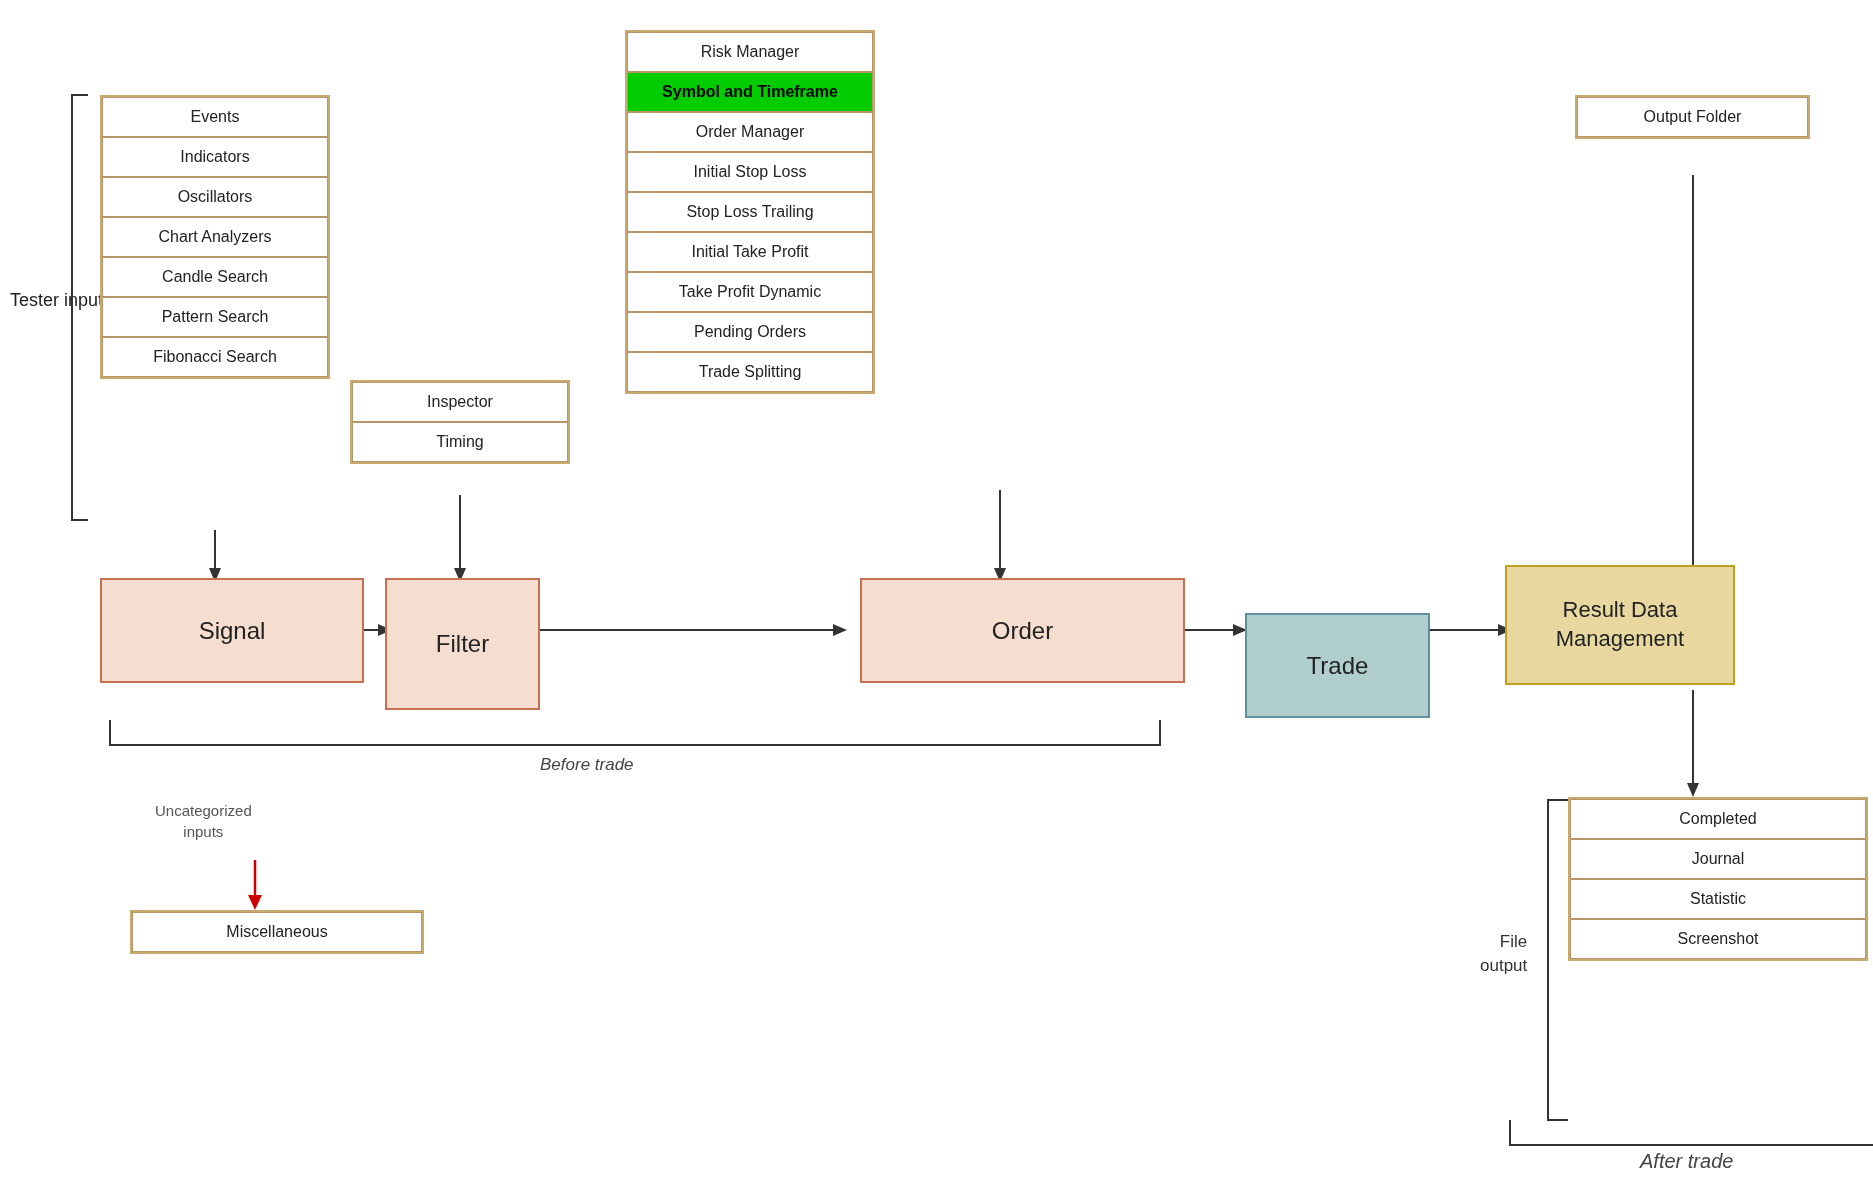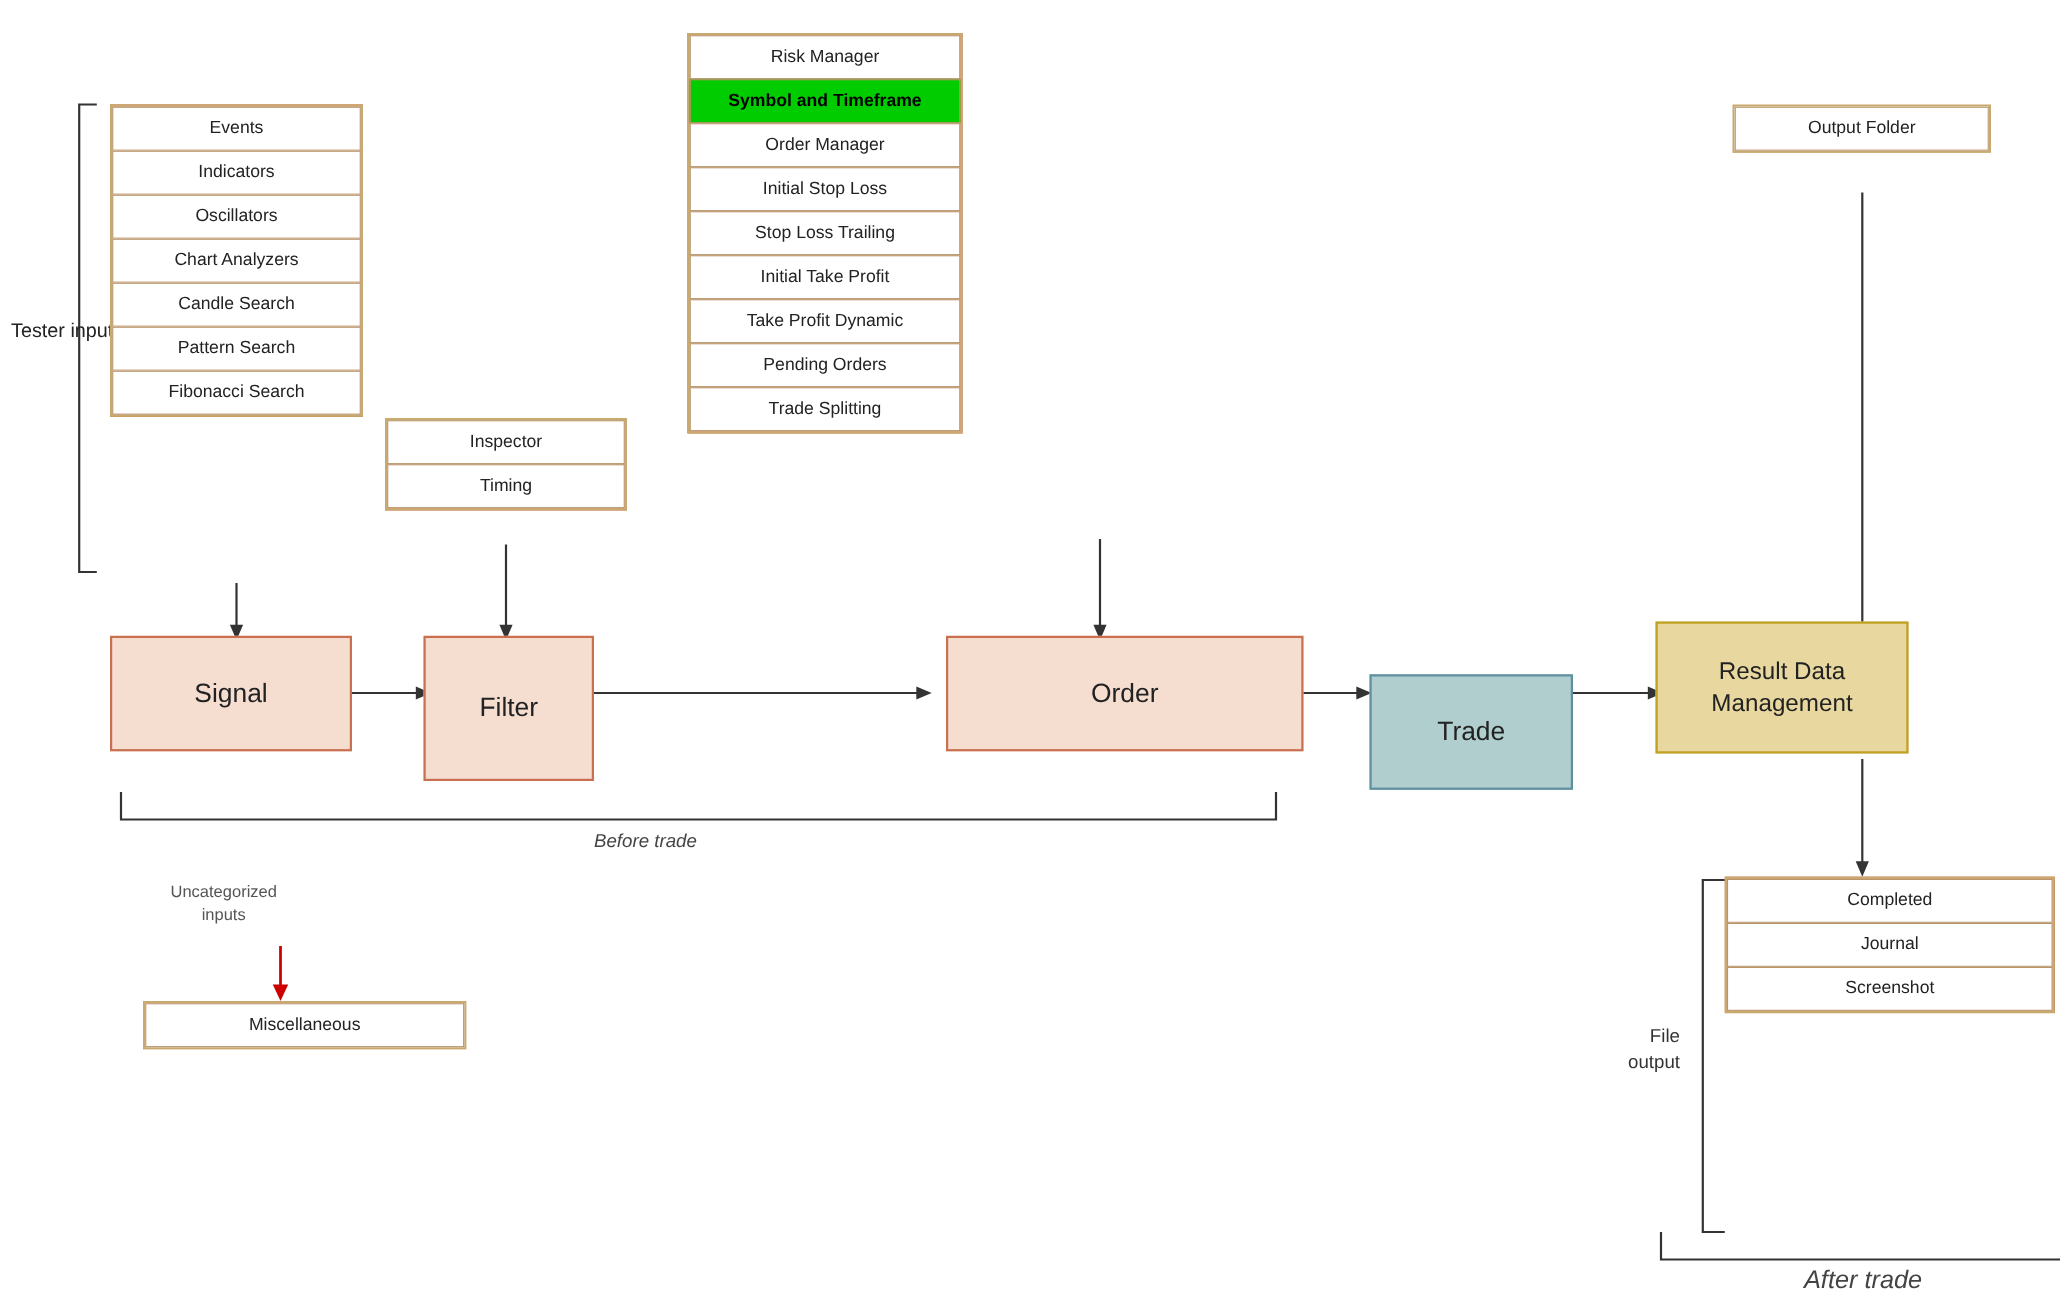--- a/index.html
+++ b/index.html
@@ -200,21 +200,21 @@
     <div class="box-item">Initial Take Profit</div>
     <div class="box-item">Take Profit Dynamic</div>
     <div class="box-item">Pending Orders</div>
     <div class="box-item">Trade Splitting</div>
   </div>
 
   <div class="box-group" style="position:absolute; left:1575px; top:95px; width:235px;">
     <div class="box-item">Output Folder</div>
   </div>
 
-  <div class="process-box signal" style="position:absolute; left:100px; top:578px; width:220px; height:105px; font-size:24px;">
+  <div class="process-box signal" style="position:absolute; left:100px; top:578px; width:264px; height:105px; font-size:24px;">
     <span>Signal</span>
   </div>
 
   <div class="process-box filter" style="position:absolute; left:385px; top:578px; width:155px; height:132px; font-size:24px;">
     <span>Filter</span>
   </div>
 
   <div class="process-box order" style="position:absolute; left:860px; top:578px; width:325px; height:105px; font-size:24px;">
     <span>Order</span>
   </div>
@@ -223,28 +223,29 @@
     <span>Trade</span>
   </div>
 
   <div class="process-box result" style="position:absolute; left:1505px; top:565px; width:230px; height:120px; font-size:22px; text-align:center; line-height:1.3;">
     <span>Result Data<br>Management</span>
   </div>
 
   <div class="box-group" style="position:absolute; left:1568px; top:797px; width:300px;">
     <div class="box-item">Completed</div>
     <div class="box-item">Journal</div>
+    <div class="box-item">Statistic</div>
     <div class="box-item">Screenshot</div>
   </div>
 
   <div class="before-trade-label" style="position:absolute; left:540px; top:755px; font-size:17px; color:#444;">
     Before trade
   </div>
 
-  <div class="after-trade-label" style="position:absolute; left:1640px; top:1150px; font-size:23px; color:#444;">
+  <div class="after-trade-label" style="position:absolute; left:1640px; top:1150px; font-size:20px; color:#444;">
     After trade
   </div>
 
   <div class="file-output-label" style="position:absolute; left:1480px; top:930px; font-size:17px; color:#333; text-align:right; line-height:1.4;">
     File<br>output
   </div>
 
   <div class="uncategorized-label" style="position:absolute; left:155px; top:800px; font-size:15px; color:#555; text-align:center; line-height:1.4;">
     Uncategorized<br>inputs
   </div>

